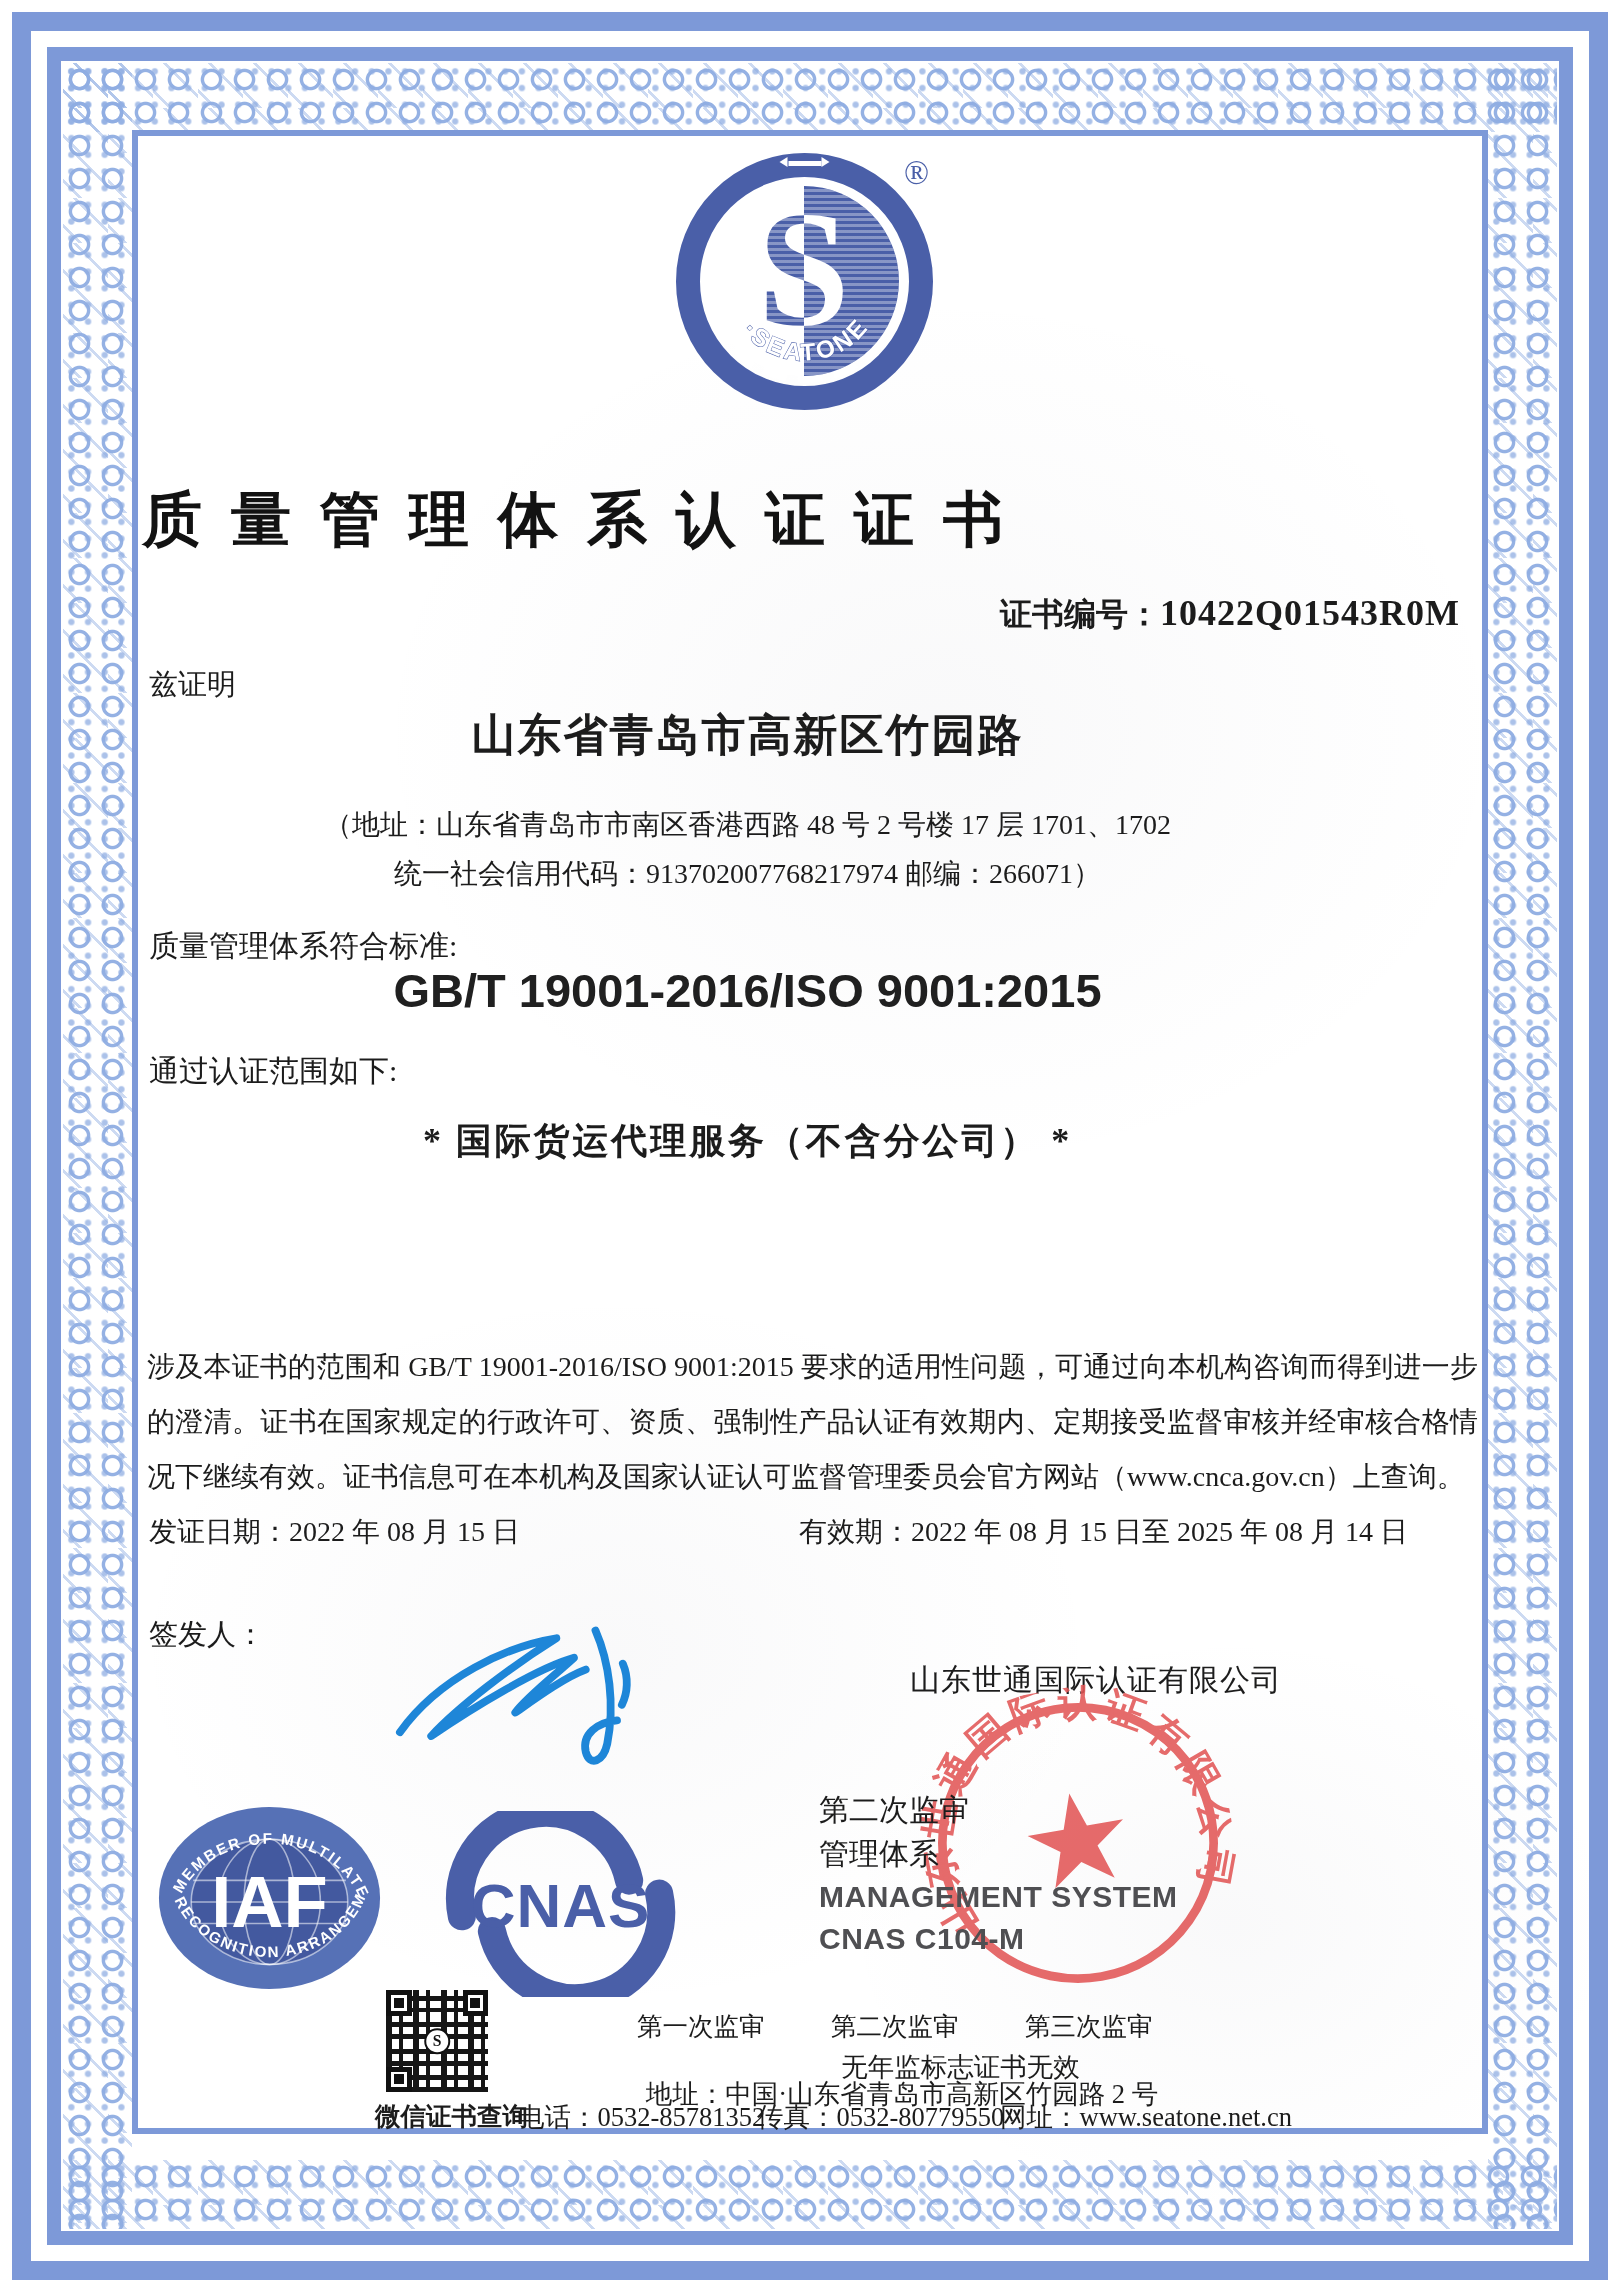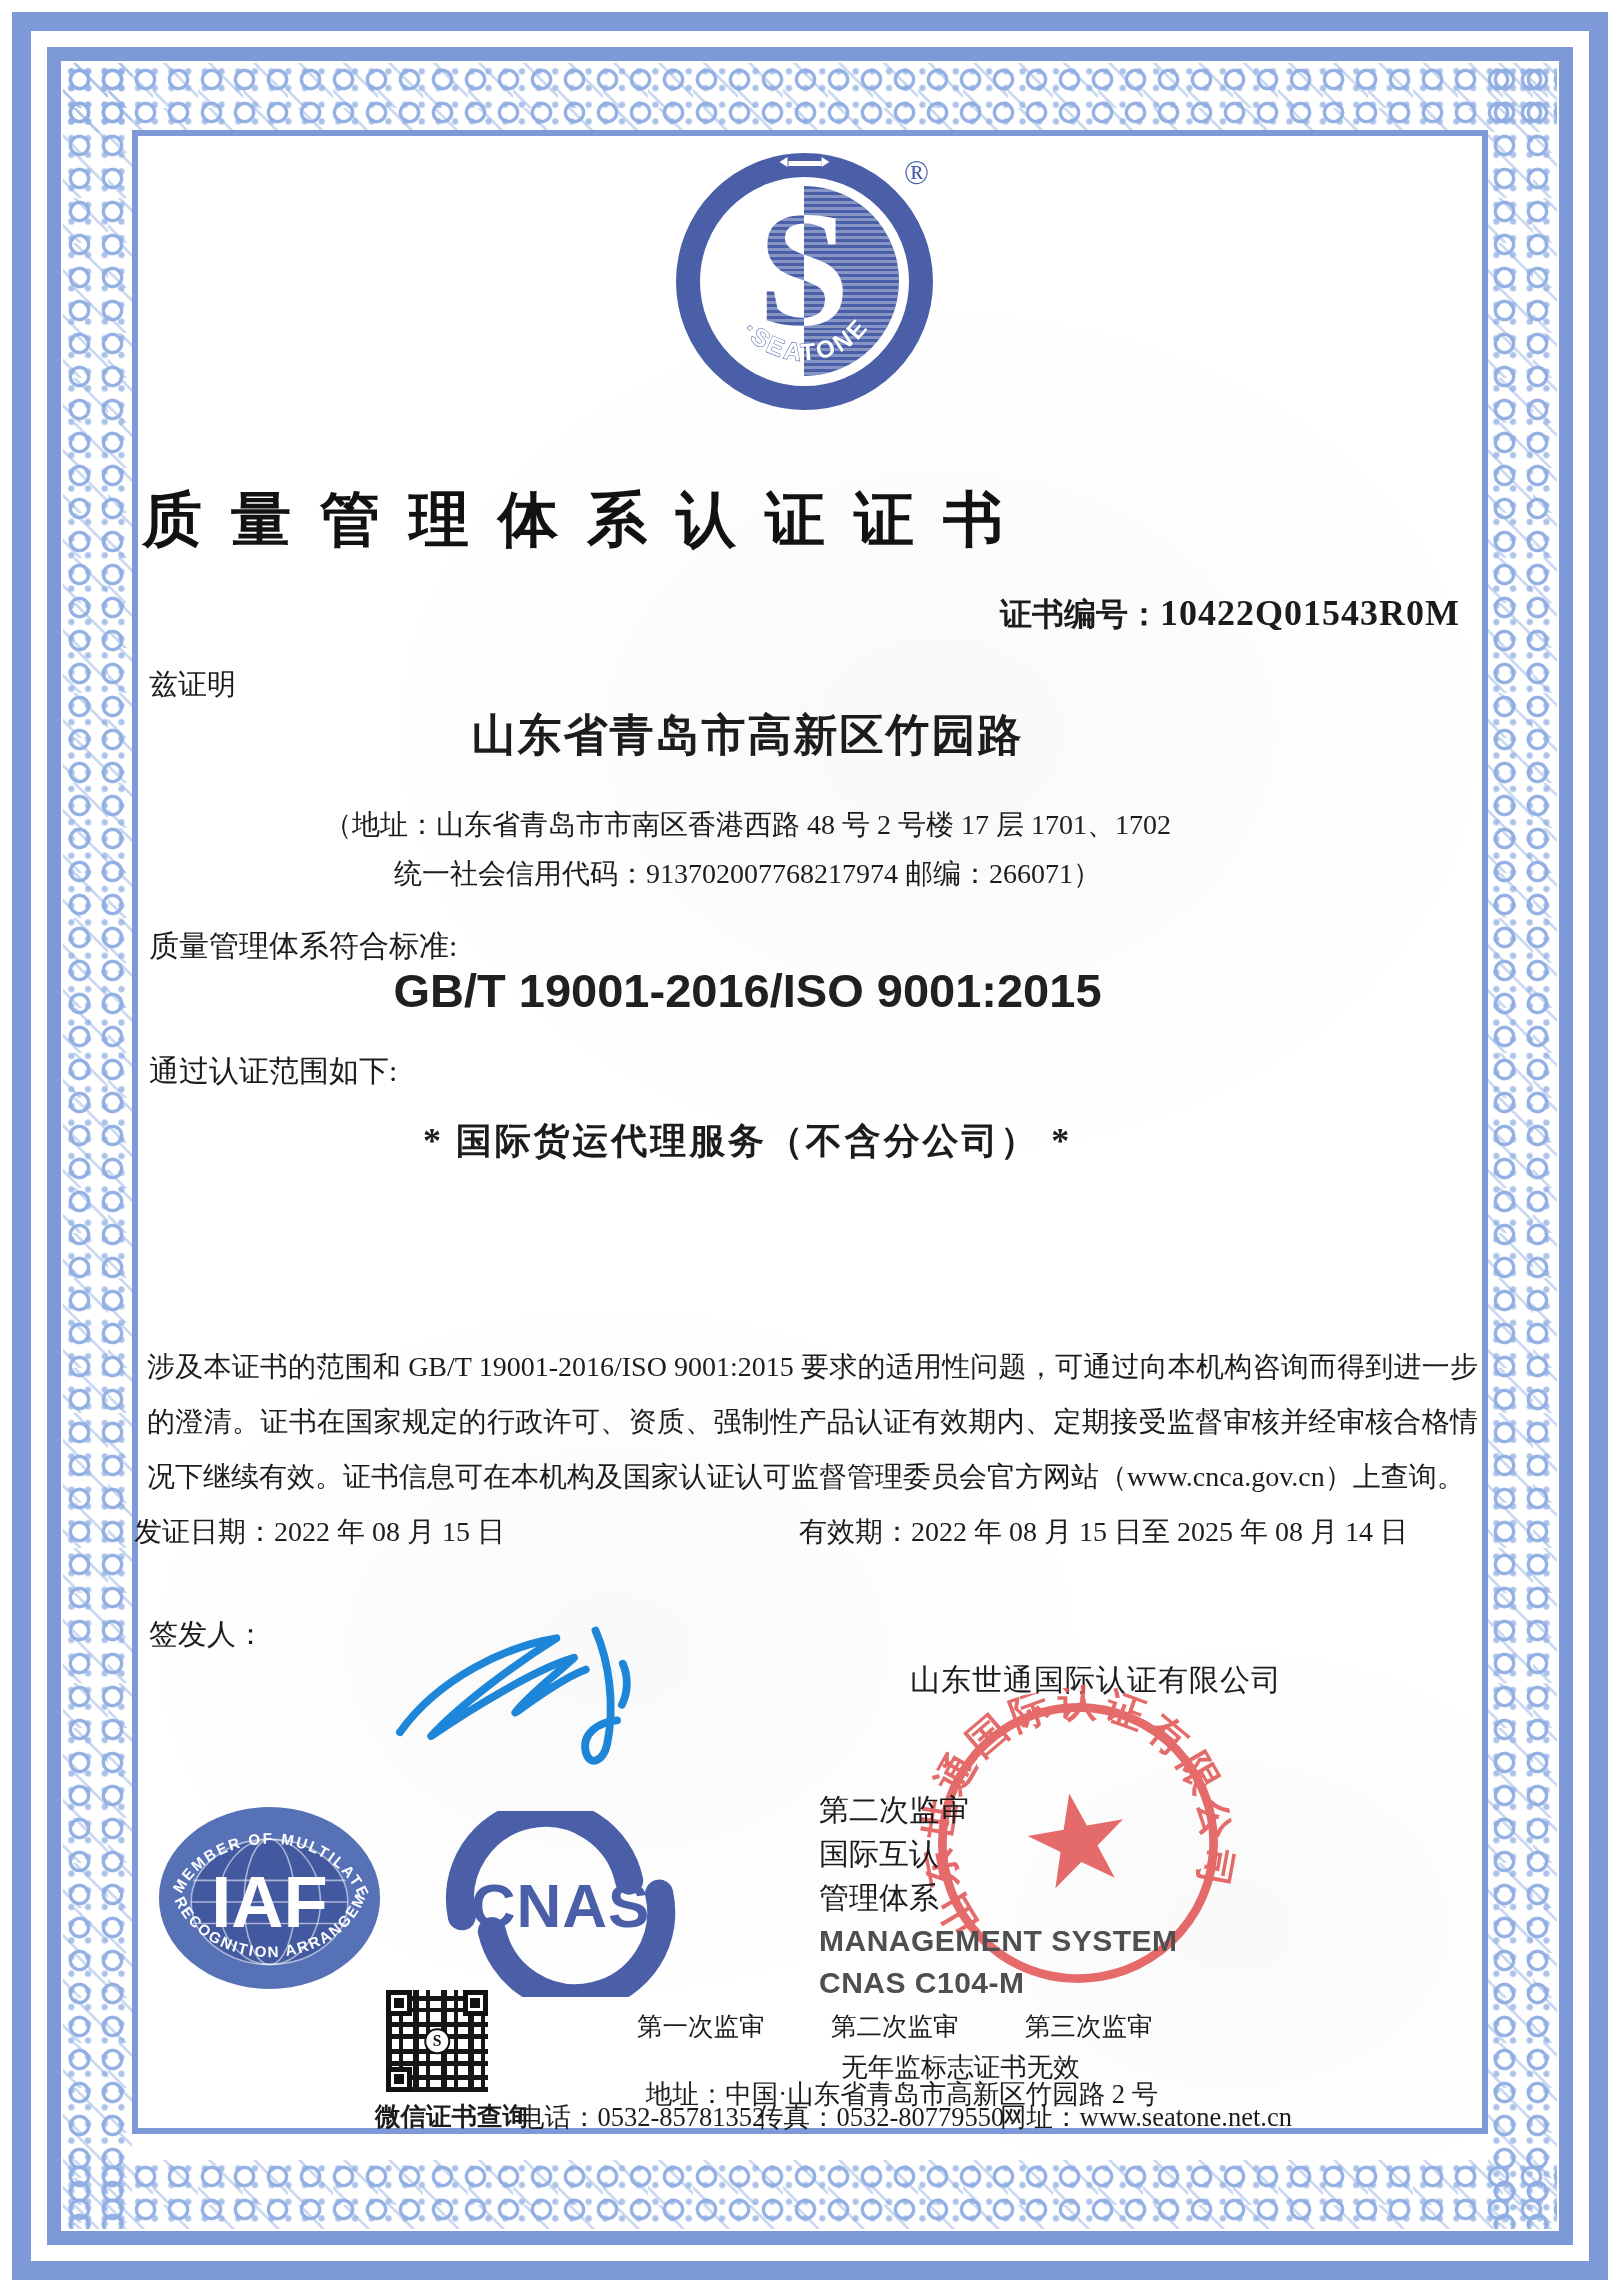--- a/index.html
+++ b/index.html
@@ -60,21 +60,21 @@
   .certify{left:149px;top:665px;font-size:29px;}
   .center-col{left:140px;width:1215px;text-align:center;}
   .company{top:706px;font-size:44px;font-weight:bold;letter-spacing:2px;}
   .addr{top:806px;font-size:28px;}
   .addr2{top:855px;font-size:28px;}
   .std-intro{left:149px;top:906px;font-size:30px;margin-top:20px;}
   .standard{top:963px;font-size:47px;font-weight:bold;font-family:"Liberation Sans","DejaVu Sans",sans-serif;color:#202020;}
   .scope-intro{left:149px;top:1051px;font-size:30px;}
   .scope{top:1117px;font-size:36px;font-weight:bold;letter-spacing:2.9px;}
   .note{left:147px;width:1331px;top:1339px;font-size:28px;line-height:55px;text-align:justify;}
-  .date-issue{left:134px;top:1513px;font-size:28px;white-space:nowrap;}
+  .date-issue{left:149px;top:1513px;font-size:28px;white-space:nowrap;}
   .date-valid{left:799px;top:1513px;font-size:28px;white-space:nowrap;}
   .signer{left:149px;top:1615px;font-size:29px;}
   .issuer{left:910px;top:1660px;font-size:30px;letter-spacing:1px;}
   
   .accr{left:819px;top:1788px;font-size:30px;line-height:44px;}
   .accr-en{font-family:"Liberation Sans","DejaVu Sans",sans-serif;font-weight:bold;color:#4f4f52;font-size:30px;line-height:42px;letter-spacing:0.5px;}
   .audit{top:2009px;font-size:25.5px;white-space:nowrap;}
   .audit.a1{left:637px;} .audit.a2{left:831px;} .audit.a3{left:1025px;}
   .nomark{left:686px;width:549px;top:2049px;font-size:26.5px;text-align:center;}
   .footer-addr{left:510px;width:784px;top:2076px;font-size:26.5px;text-align:center;}
@@ -203,21 +203,20 @@
   <svg class="abs" style="left:443px;top:1811px;width:235px;height:186px;" viewBox="0 0 250 198">
     <g fill="none" stroke="#4a5fa8" stroke-linecap="round">
       <path d="M 20,112 A 90,90 0 0 1 198,74" stroke-width="30"></path>
       <path d="M 230,88 A 90,90 0 0 1 52,128" stroke-width="30"></path>
     </g>
     <text x="125" y="124" text-anchor="middle" font-size="66" font-weight="bold" fill="#4a5fa8" style="letter-spacing:1px;">CNAS</text>
   </svg>
 
   <div class="abs accr">
     <div>第二次监审</div>
-    <div>国际互认</div>
     <div>管理体系</div>
     <div class="accr-en">MANAGEMENT SYSTEM</div>
     <div class="accr-en">CNAS C104-M</div>
   </div>
 
   <div class="abs qr">
     <div class="qr-pat"></div>
     <div class="finder f-tl">
         <div></div>
       </div>

